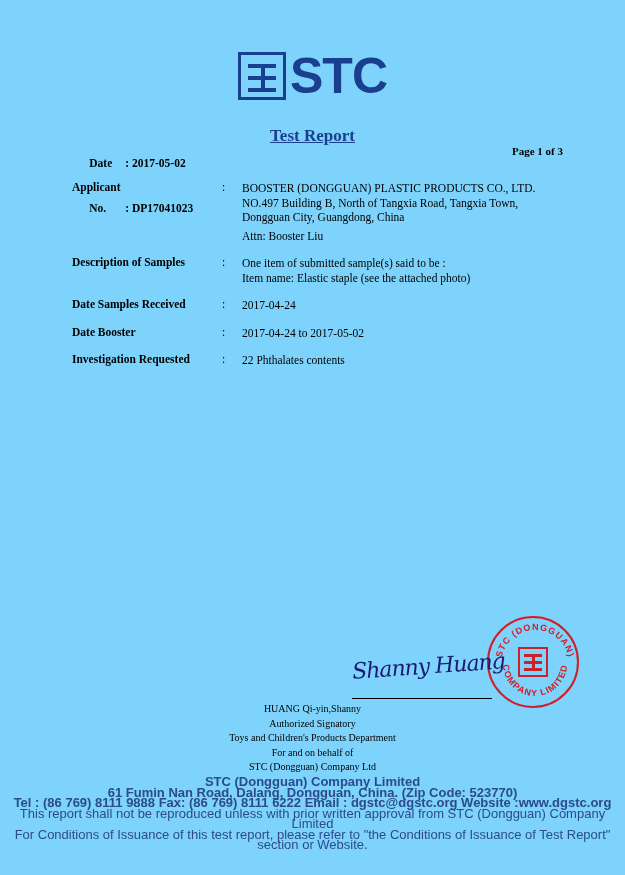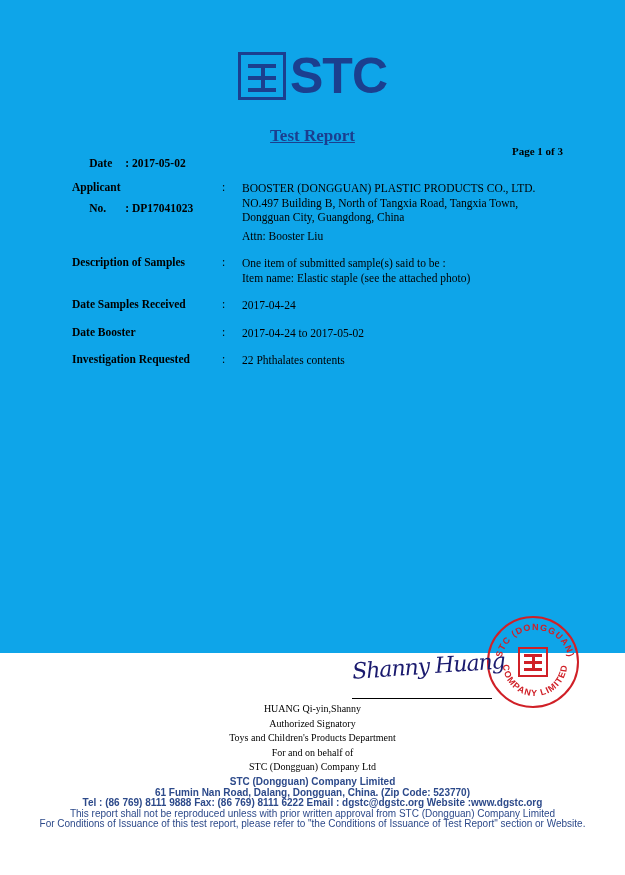--- a/index.html
+++ b/index.html
@@ -12,22 +12,22 @@
     height: 875px;
     font-family: "Liberation Serif", serif;
     color: #000000;
     position: relative;
     overflow: hidden;
   }
   .page {
     position: absolute;
     left: 0; top: 0;
     width: 625px;
-    height: 653px;
-    background: #0ea5e9;
+    height: 875px;
+    background: #7dd3fc;
   }
   
   .logo-block {
     position: absolute;
     left: 0; right: 0;
     top: 52px;
     display: flex;
     justify-content: center;
     align-items: center;
   }
@@ -187,21 +187,21 @@
   }
   .sig-caption .ln { display: block; }
   
   .footer {
     position: absolute;
     left: 0; right: 0;
     top: 777px;
     text-align: center;
     color: #2d4a8a;
     font-family: "Liberation Sans", sans-serif;
-    font-size: 10px;
+    font-size: 13px;
     line-height: 10.5px;
   }
   .footer .f1 { font-weight: bold; }
   .footer .ln { display: block; }
 </style>
 </head>
 <body>
 
 <div class="page">
 

